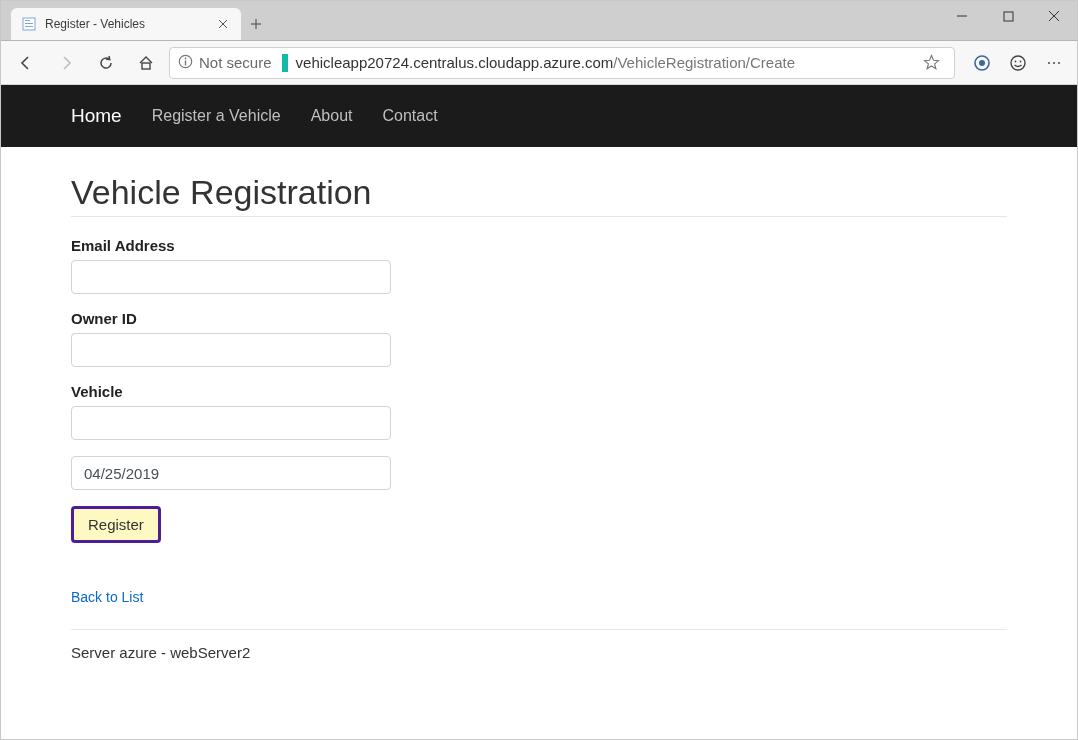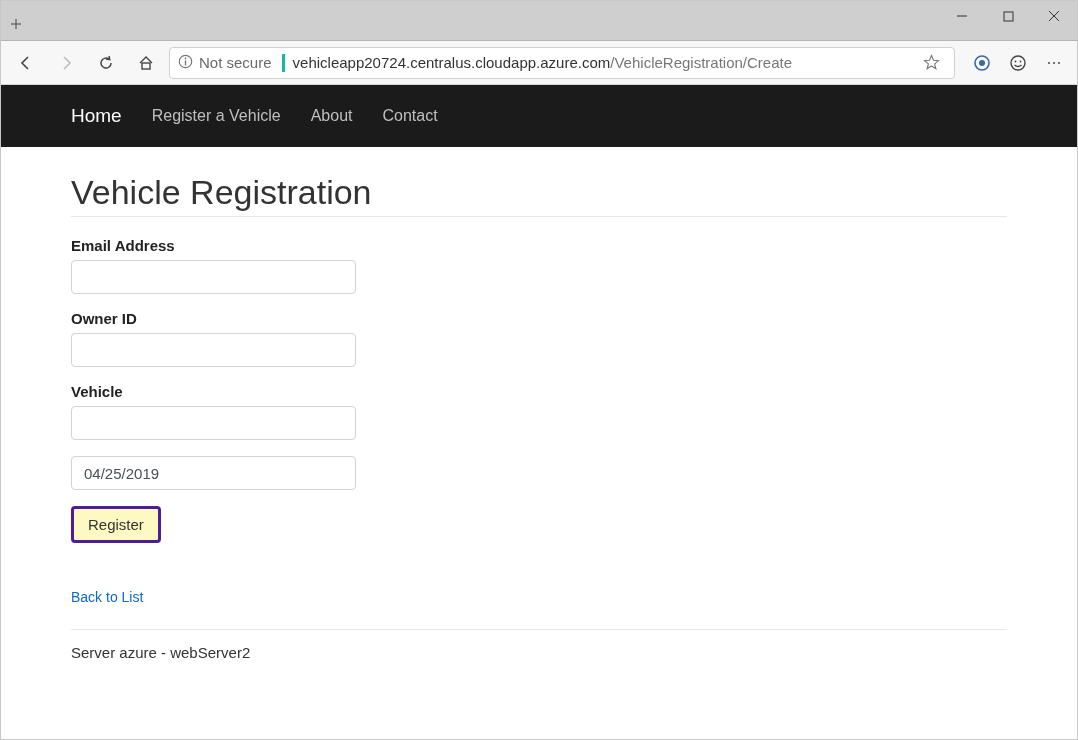--- a/index.html
+++ b/index.html
@@ -114,21 +114,21 @@
       align-items: center;
       padding: 0 8px;
       gap: 8px;
       font-size: 15px;
       color: #555;
     }
     .url-badge {
       display: inline-flex;
       align-items: center;
       gap: 6px;
-      border-right: 3px solid #14b8a6;
+      border-right: 6px solid #14b8a6;
       padding-right: 10px;
       color: #6a6a6a;
     }
     .url-text { flex: 1; color: #777;}
     .url-host { color: #333; }
     .tb-right {
       display: flex;
       align-items: center;
       gap: 6px;
       margin-left: 6px;
@@ -178,21 +178,21 @@
     }
     .form-group { margin-bottom: 16px; }
     label {
       display: block;
       font-weight: 600;
       font-size: 15px;
       margin-bottom: 6px;
       color: #222;
     }
     .form-control {
-      width: 285px;
+      width: 320px;
       height: 34px;
       border: 1px solid #ced4da;
       border-radius: 4px;
       padding: 12px 12px;
       font-size: 15px;
       color: #495057;
       background: #fff;
     }
     .btn {
       border: 3px solid #4c1d95;
@@ -217,20 +217,37 @@
     .footer-line {
       margin-top: 14px;
       font-size: 15px;
       color: #333;
     }
   </style>
 </head>
 <body>
 
 <div class="browser-chrome">
+  <div class="tab">
+    <span class="favicon">
+      <svg width="14" height="14" viewBox="0 0 14 14">
+          <rect x="1" y="1" width="12" height="12" fill="#fff" stroke="#7aa9d6"></rect>
+          <rect x="3" y="3" width="5" height="1" fill="#7aa9d6"></rect>
+          <rect x="3" y="6" width="8" height="1" fill="#7aa9d6"></rect>
+          <rect x="3" y="9" width="8" height="1" fill="#7aa9d6"></rect>
+        </svg>
+    </span>
+    <span class="tab-title">Register - Vehicles</span>
+    <span class="tab-close">
+      <svg width="10" height="10" viewBox="0 0 10 10">
+          <line x1="1" y1="1" x2="9" y2="9" stroke="#555" stroke-width="1"></line>
+          <line x1="9" y1="1" x2="1" y2="9" stroke="#555" stroke-width="1"></line>
+        </svg>
+    </span>
+  </div>
   <div class="new-tab">
     <svg width="14" height="14" viewBox="0 0 14 14">
         <line x1="7" y1="2" x2="7" y2="12" stroke="#555" stroke-width="1.2"></line>
         <line x1="2" y1="7" x2="12" y2="7" stroke="#555" stroke-width="1.2"></line>
       </svg>
   </div>
   <div class="window-controls">
     <div class="window-btn">
       <svg width="12" height="12" viewBox="0 0 12 12">
           <line x1="1" y1="6" x2="11" y2="6" stroke="#333" stroke-width="1"></line>

